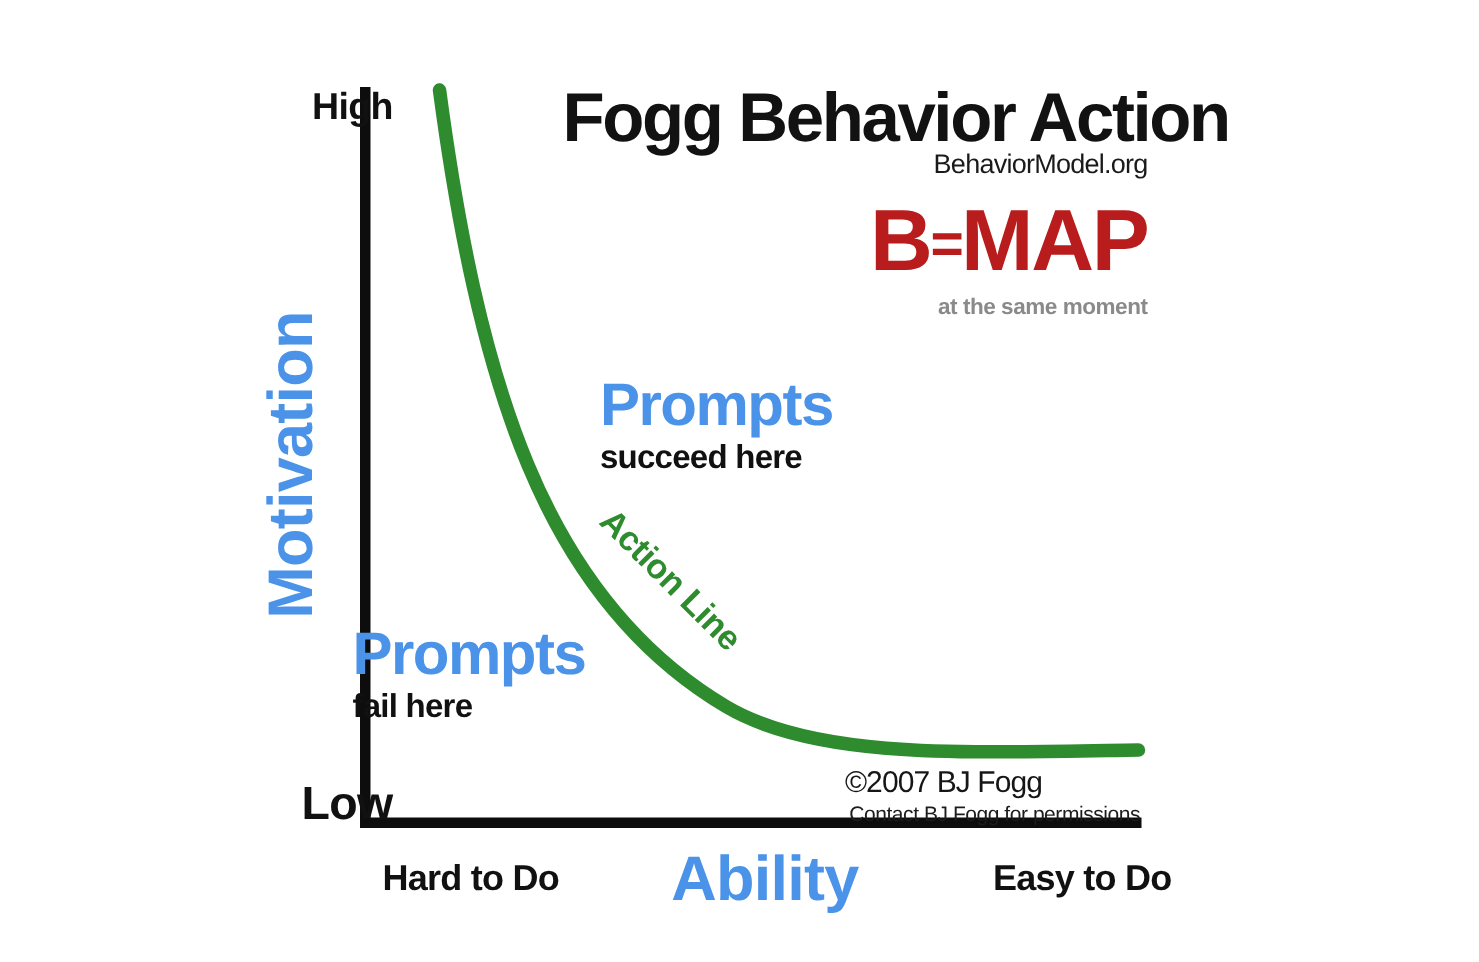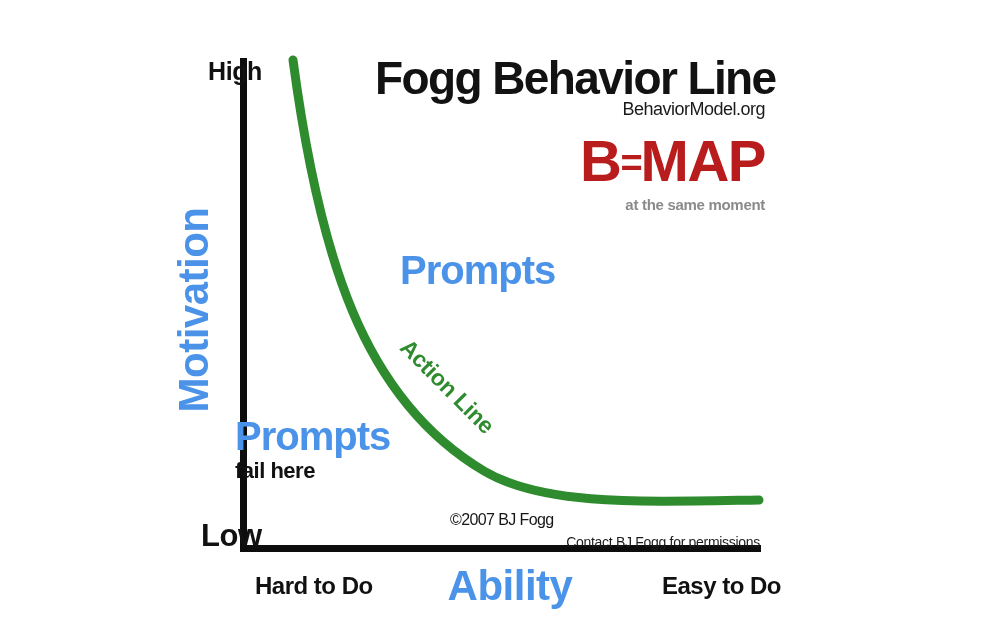--- a/index.html
+++ b/index.html
@@ -204,25 +204,25 @@
     color: #2e8b2e;
     letter-spacing: -0.3px;
     white-space: nowrap;
     transform: rotate(45deg);
     transform-origin: 0 50%;
   }
 
   
   .copyright {
     position: absolute;
-    left: 450px;
+    left: 474px;
     top: 511px;
     width: 310px;
-    text-align: left;
-    font-size: 16px;
+    text-align: center;
+    font-size: 20px;
     font-weight: 400;
     color: #161616;
     letter-spacing: -0.6px;
     white-space: nowrap;
   }
   .permissions {
     position: absolute;
     left: 450px;
     top: 534px;
     width: 310px;
@@ -242,30 +242,31 @@
   <div class="axis-y"></div>
   <div class="axis-x"></div>
 
   <svg class="curve-svg" viewBox="0 0 986 641" xmlns="http://www.w3.org/2000/svg">
     <path d="M 293 60
              C 305 150, 322 238, 352 310
              C 382 382, 425 436, 484 471
              C 543 506, 640 502, 759 500" fill="none" stroke="#2e8b2e" stroke-width="9" stroke-linecap="round"></path>
   </svg>
 
-  <div class="headline">Fogg Behavior Line</div>
+  <div class="headline">Fogg Behavior Action</div>
   <div class="site">BehaviorModel.org</div>
 
   <div class="formula">
     <span class="big">B</span><span class="eq">=</span><span class="big">MAP</span>
   </div>
   <div class="formula-sub">at the same moment</div>
 
   <div class="zone zone-succeed">
     <span class="zone-title">Prompts</span>
+    <span class="zone-sub">succeed here</span>
   </div>
 
   <div class="zone zone-fail">
     <span class="zone-title">Prompts</span>
     <span class="zone-sub">fail here</span>
   </div>
 
   <div class="action-line">Action Line</div>
 
   <div class="lbl-high">High</div>

